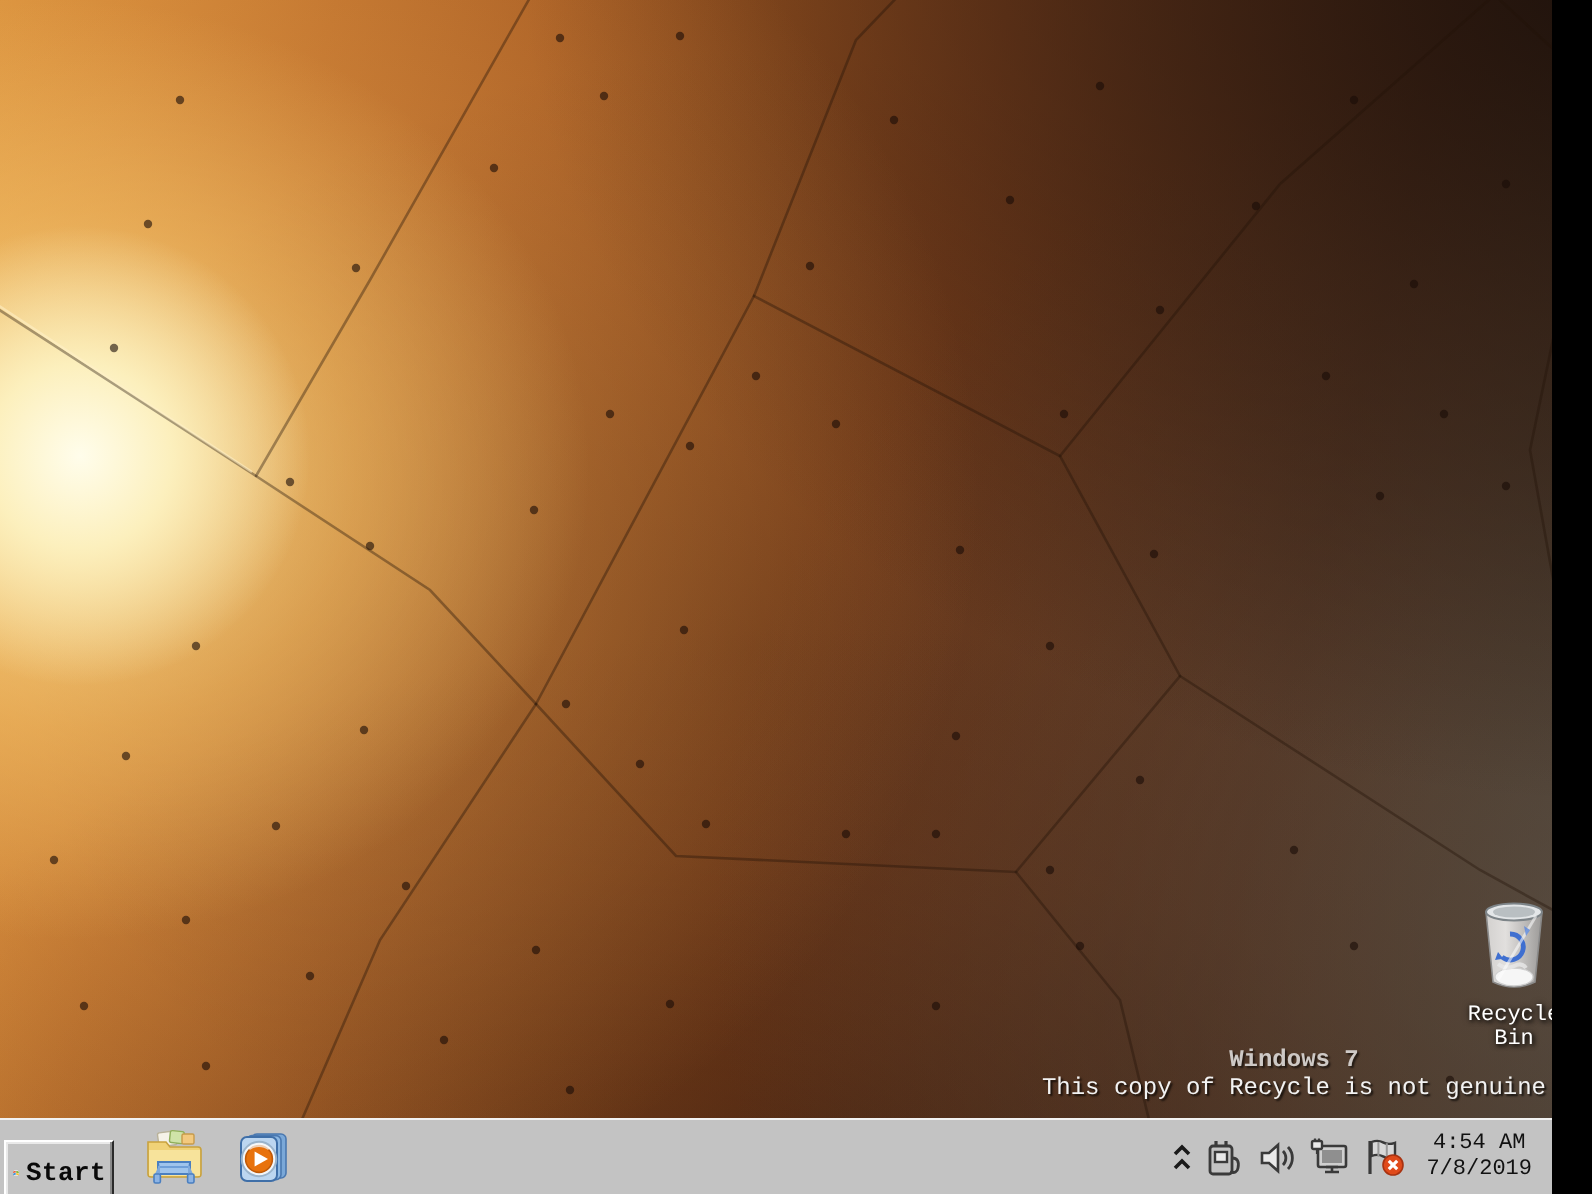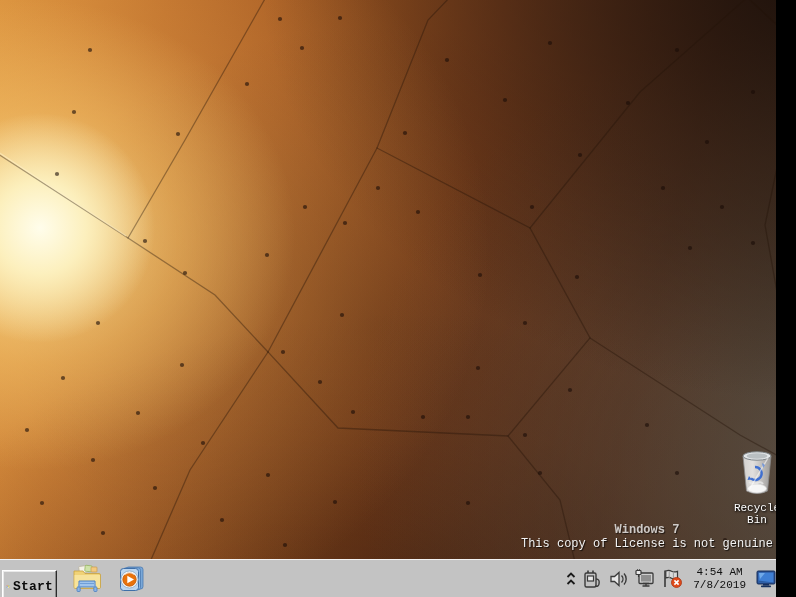--- a/index.html
+++ b/index.html
@@ -47,21 +47,21 @@
     width:55px;height:33px;margin:18px 0 2px 2px;padding:0 3px;
     background:#c3c3c3;
     border-top:1px solid #ffffff;border-left:1px solid #ffffff;
     border-right:1px solid #2a2a2a;border-bottom:1px solid #2a2a2a;
     box-shadow:inset -1px -1px 0 #8a8a8a,inset 1px 1px 0 #e9e9e9;
     display:flex;align-items:center;gap:3px;cursor:pointer;
   }
   .start-button .start-label{font-size:13px;font-weight:bold;color:#0a0a0a;letter-spacing:0.2px;}
   .quick-launch{display:flex;align-items:center;gap:14px;margin-left:15px;}
   .ql-icon{width:30px;height:30px;display:flex;align-items:center;justify-content:center;cursor:pointer;}
-  .tray{margin-left:auto;display:flex;align-items:center;gap:7px;padding-right:20px;}
+  .tray{margin-left:auto;display:flex;align-items:center;gap:7px;padding-right:0;}
   .tray-icon{display:flex;align-items:center;justify-content:center;cursor:pointer;}
   .clock{
     text-align:center;font-size:11px;line-height:13px;color:#111;
     margin:0 3px;cursor:default;white-space:nowrap;
   }
 </style>
 </head>
 <body>
 
 <div class="screen">
@@ -167,21 +167,21 @@
       <path d="M18,18 a6.5,6.5 0 1 1 -4,11.5" stroke="#3f6fd0" stroke-width="2.4" fill="none"></path>
       <path d="M12,27 l-1.5,4 l4.2,-0.6 z" fill="#3f6fd0"></path>
       <path d="M31,9 L12,41" stroke="#ffffff" stroke-width="1.4" opacity="0.55"></path>
       <path d="M25,14 l3,2 l-2,3 z" fill="#5a87dd" opacity="0.8"></path>
     </svg>
     <div class="bin-label">Recycle Bin</div>
   </div>
 
   <div class="watermark">
     <div class="wm-os">Windows 7</div>
-    <div>This copy of License is not genuine</div>
+    <div>This copy of Recycle is not genuine</div>
   </div>
 
   <div class="taskbar">
 
     <div class="start-button">
       <svg width="17" height="17" viewBox="0 0 17 17">
         <defs>
           <radialGradient id="orbGlow" cx="0.5" cy="0.5" r="0.5">
             <stop offset="0.75" stop-color="rgba(230,230,230,0.9)"></stop>
               <stop offset="1" stop-color="rgba(180,180,180,0.2)"></stop>

